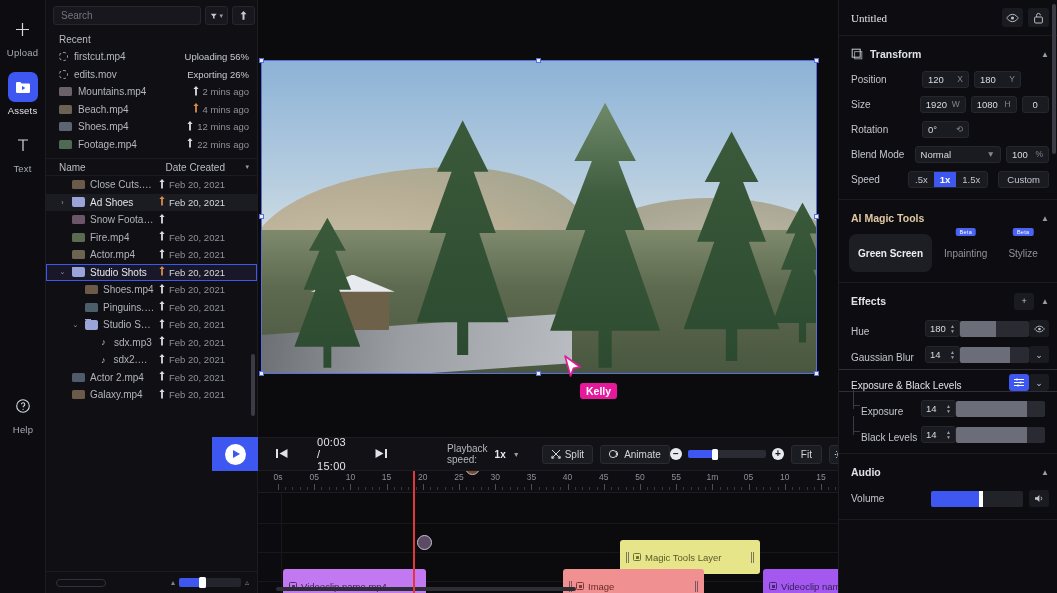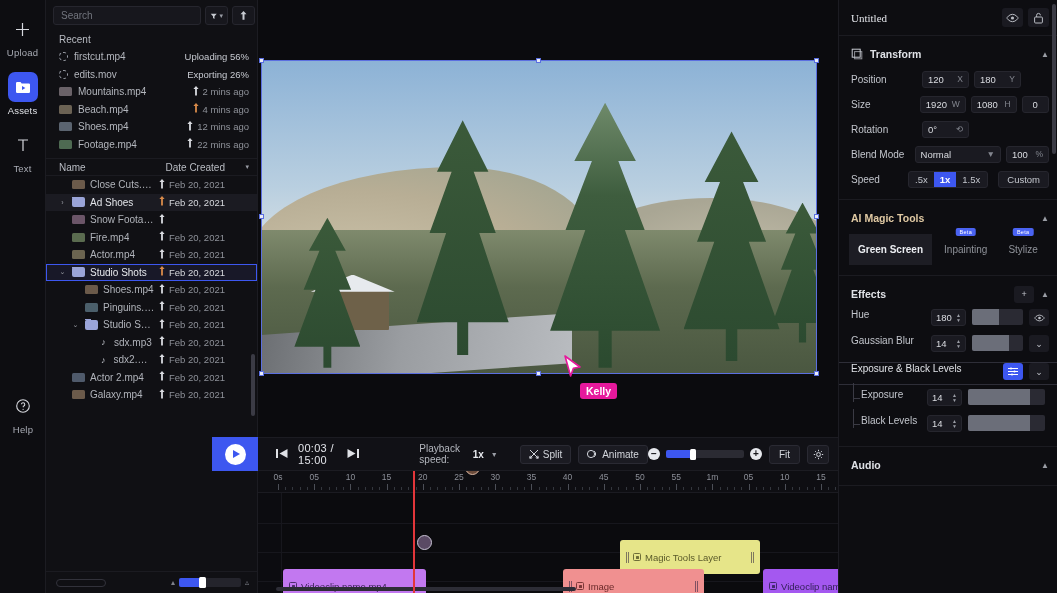--- a/index.html
+++ b/index.html
@@ -133,21 +133,21 @@
   .toolbar{
     height:34px; background:#111116; border-top:1px solid #1c1c22; border-bottom:1px solid #1c1c22;
     display:flex; align-items:center; position:relative;
   }
   .playbtn{
     width:46px; height:34px; background:#3d57f0; display:flex; align-items:center; justify-content:center;
     cursor:pointer; flex:0 0 46px; margin-left:-46px;
   }
   .pcircle{ width:21px; height:21px; border-radius:50%; background:#fff; display:flex; align-items:center; justify-content:center; }
   .ptri{ width:0;height:0; border-left:7px solid #3d57f0; border-top:4.5px solid transparent; border-bottom:4.5px solid transparent; margin-left:2px; }
-  .tgrp{ display:flex; align-items:center; gap:10px; margin-left:18px; }
+  .tgrp{ display:flex; align-items:center; gap:29px; margin-left:18px; }
   .tico{ color:#dfe1e6; font-size:11px; cursor:pointer; }
   .tcode{ font-size:11px; color:#e3e5ea; letter-spacing:.3px; }
   .spd{ display:flex; align-items:center; gap:7px; margin-left:60px; font-size:10px; color:#b4b7be; }
   .spd b{ color:#e7e9ee; font-size:10px; }
   .tbtn{
     height:19px; display:flex; align-items:center; gap:4px; padding:0 8px; border-radius:3px;
     background:#1b1b22; border:1px solid #2a2a33; color:#d2d5db; font-size:10px; cursor:pointer;
   }
   .tright{ margin-left:auto; display:flex; align-items:center; gap:7px; padding-right:9px; }
   .zoomgrp{ display:flex; align-items:center; gap:6px; }
@@ -206,27 +206,27 @@
   .f-num{ width:28px; justify-content:center; }
   .f-blend{ width:96px; }
   .f-op{ width:47px; }
   .seg{ display:flex; height:17px; background:#1a1a21; border:1px solid #26262e; border-radius:3px; overflow:hidden; }
   .seg div{ padding:0 6px; display:flex; align-items:center; font-size:9.5px; color:#c2c5cc; cursor:pointer; }
   .seg div.on{ background:#3d57f0; color:#fff; font-weight:bold; }
   .custom{ margin-left:5px; height:17px; padding:0 8px; background:#1a1a21; border:1px solid #26262e; border-radius:3px;
     display:flex; align-items:center; font-size:9.5px; color:#c5c8cf; cursor:pointer; }
 
   .aitabs{ display:flex; gap:3px; padding:6px 0 0 10px; position:relative; }
-  .aitab{ position:relative; height:31px; padding:0 9px; border-radius:0; display:flex; align-items:center;
+  .aitab{ position:relative; height:38px; padding:0 9px; border-radius:8px; display:flex; align-items:center;
     font-size:10px; color:#8f9299; cursor:pointer; white-space:nowrap; }
   .aitab.on{ background:#1d1d24; color:#eceef2; font-weight:bold; }
   .badge{ position:absolute; top:-6px; left:50%; transform:translateX(-50%); background:#4a63f2; color:#fff;
     font-size:5.5px; line-height:8px; padding:0 4px; border-radius:2px; letter-spacing:.3px; }
 
-  .erow{ display:flex; align-items:flex-start; height:21px; margin-top:5px; padding:0 8px 0 12px; gap:6px; }
+  .erow{ display:flex; align-items:flex-end; height:21px; margin-top:5px; padding:0 8px 0 12px; }
   .elabel{ width:74px; font-size:10px; color:#c2c5cc; }
   .stepper{ width:35px; height:17px; background:#1a1a21; border:1px solid #26262e; border-radius:3px;
     display:flex; align-items:center; padding:0 4px; font-size:9.5px; color:#dadce1; }
   .stepper .sv{ flex:1; }
   .stepper .arrows{ display:flex; flex-direction:column; line-height:5px; font-size:5px; color:#9a9da5; }
   .slider{ flex:1; height:16px; background:#2a2a33; border-radius:2px; position:relative; overflow:hidden; }
   .slider i{ position:absolute; left:0;top:0;bottom:0; background:#6b6e79; }
   .eicon{ width:20px; height:17px; background:#1a1a21; border-radius:3px; display:flex; align-items:center; justify-content:center;
     color:#c2c5cc; font-size:9px; cursor:pointer; }
   .eicon.on{ background:#3d57f0; color:#fff; }
@@ -969,15 +969,28 @@
             </div>
           </div>
         </div>
     </div>
 
     <div class="grp" style="border-bottom:1px solid #1b1b21;">
       <div class="grp-head">
         <div class="grp-title">Audio</div>
         <span class="collapse">▲</span>
       </div>
+      <div class="volrow">
+        <div class="elabel" style="width:74px">Volume</div>
+        <div class="vtrack">
+          <div class="vfill" id="vol-fill" style="width: 52%;"></div>
+            <div class="vknob" id="vol-knob" style="left: 52%;"></div>
+        </div>
+        <div class="eicon">
+          <svg width="11" height="9" viewBox="0 0 11 9">
+              <path d="M1 3.2h2L5.4.9v7.2L3 5.8H1z" fill="currentColor"></path>
+              <path d="M7 2.8a2.6 2.6 0 0 1 0 3.4" stroke="currentColor" stroke-width=".9" fill="none"></path>
+            </svg>
+        </div>
+      </div>
     </div>
   </div>
 </div>
 
 </body></html>

